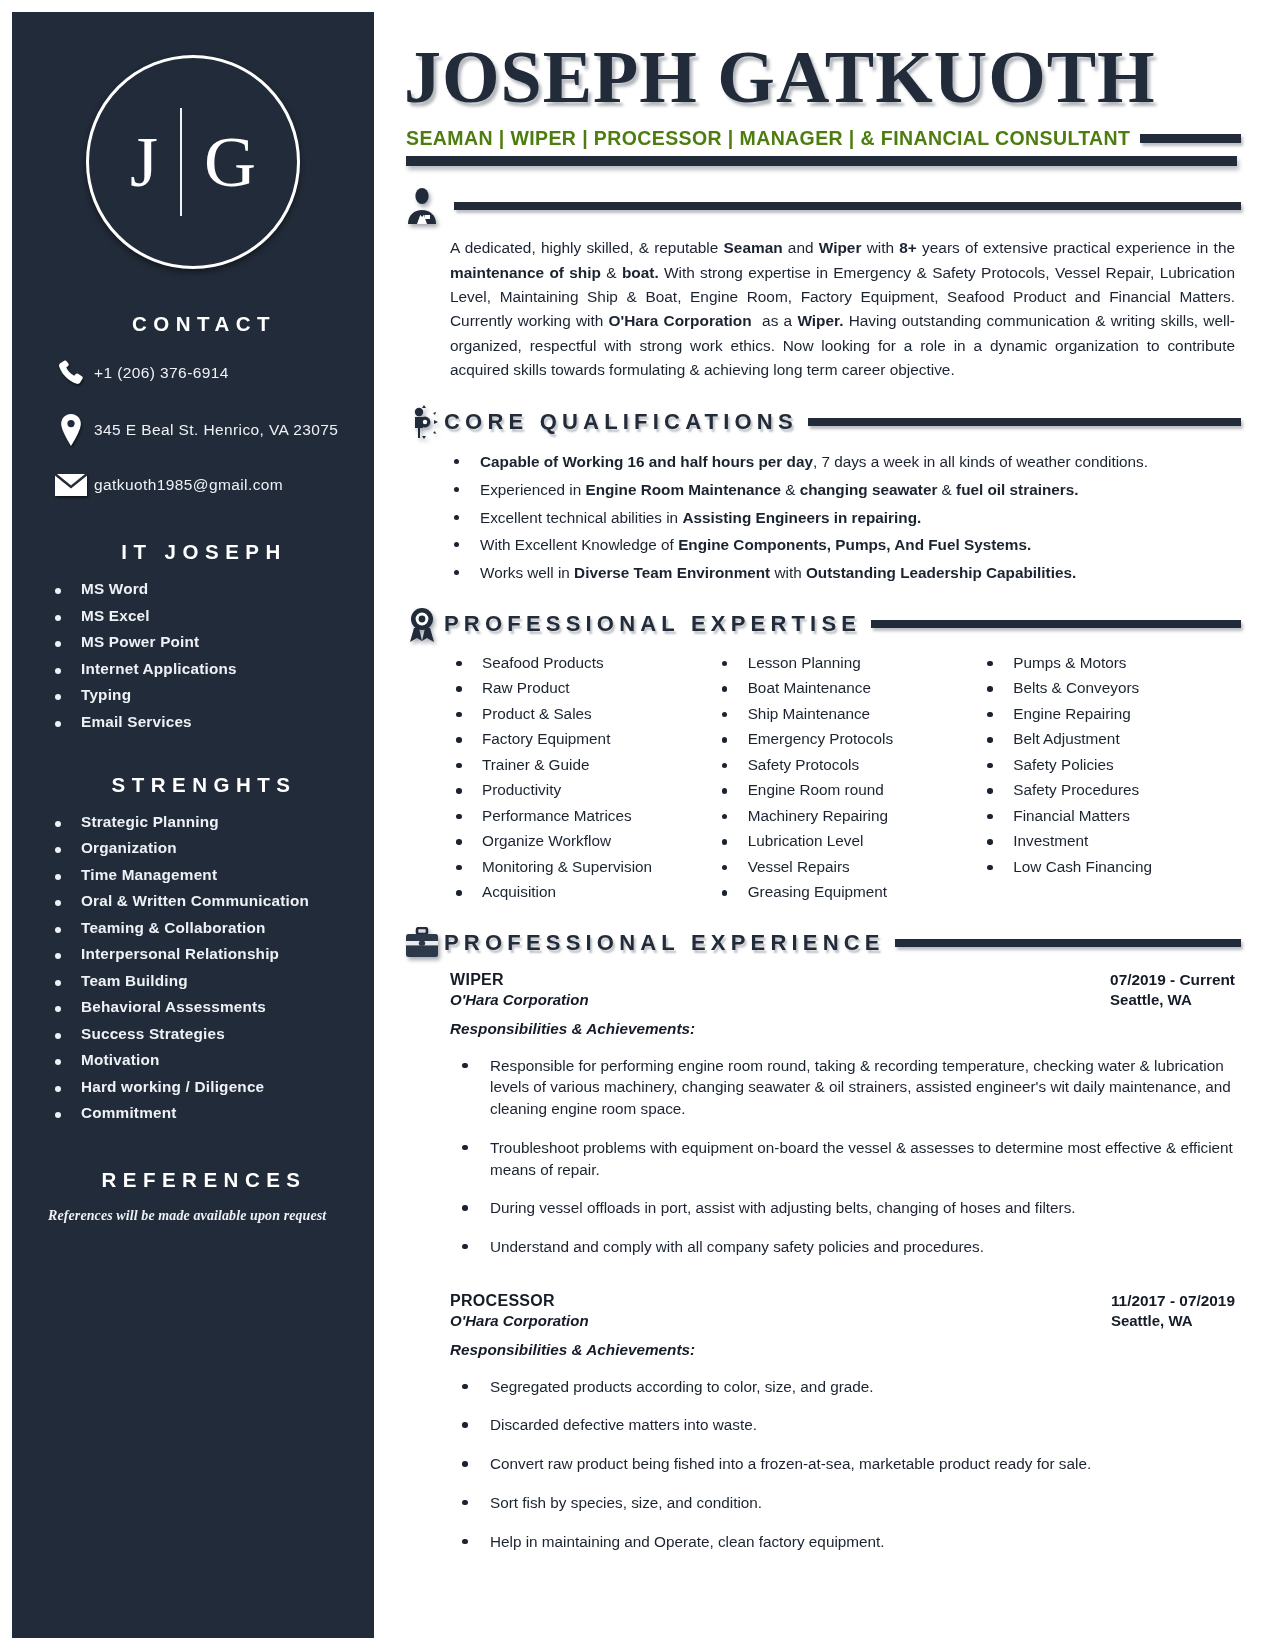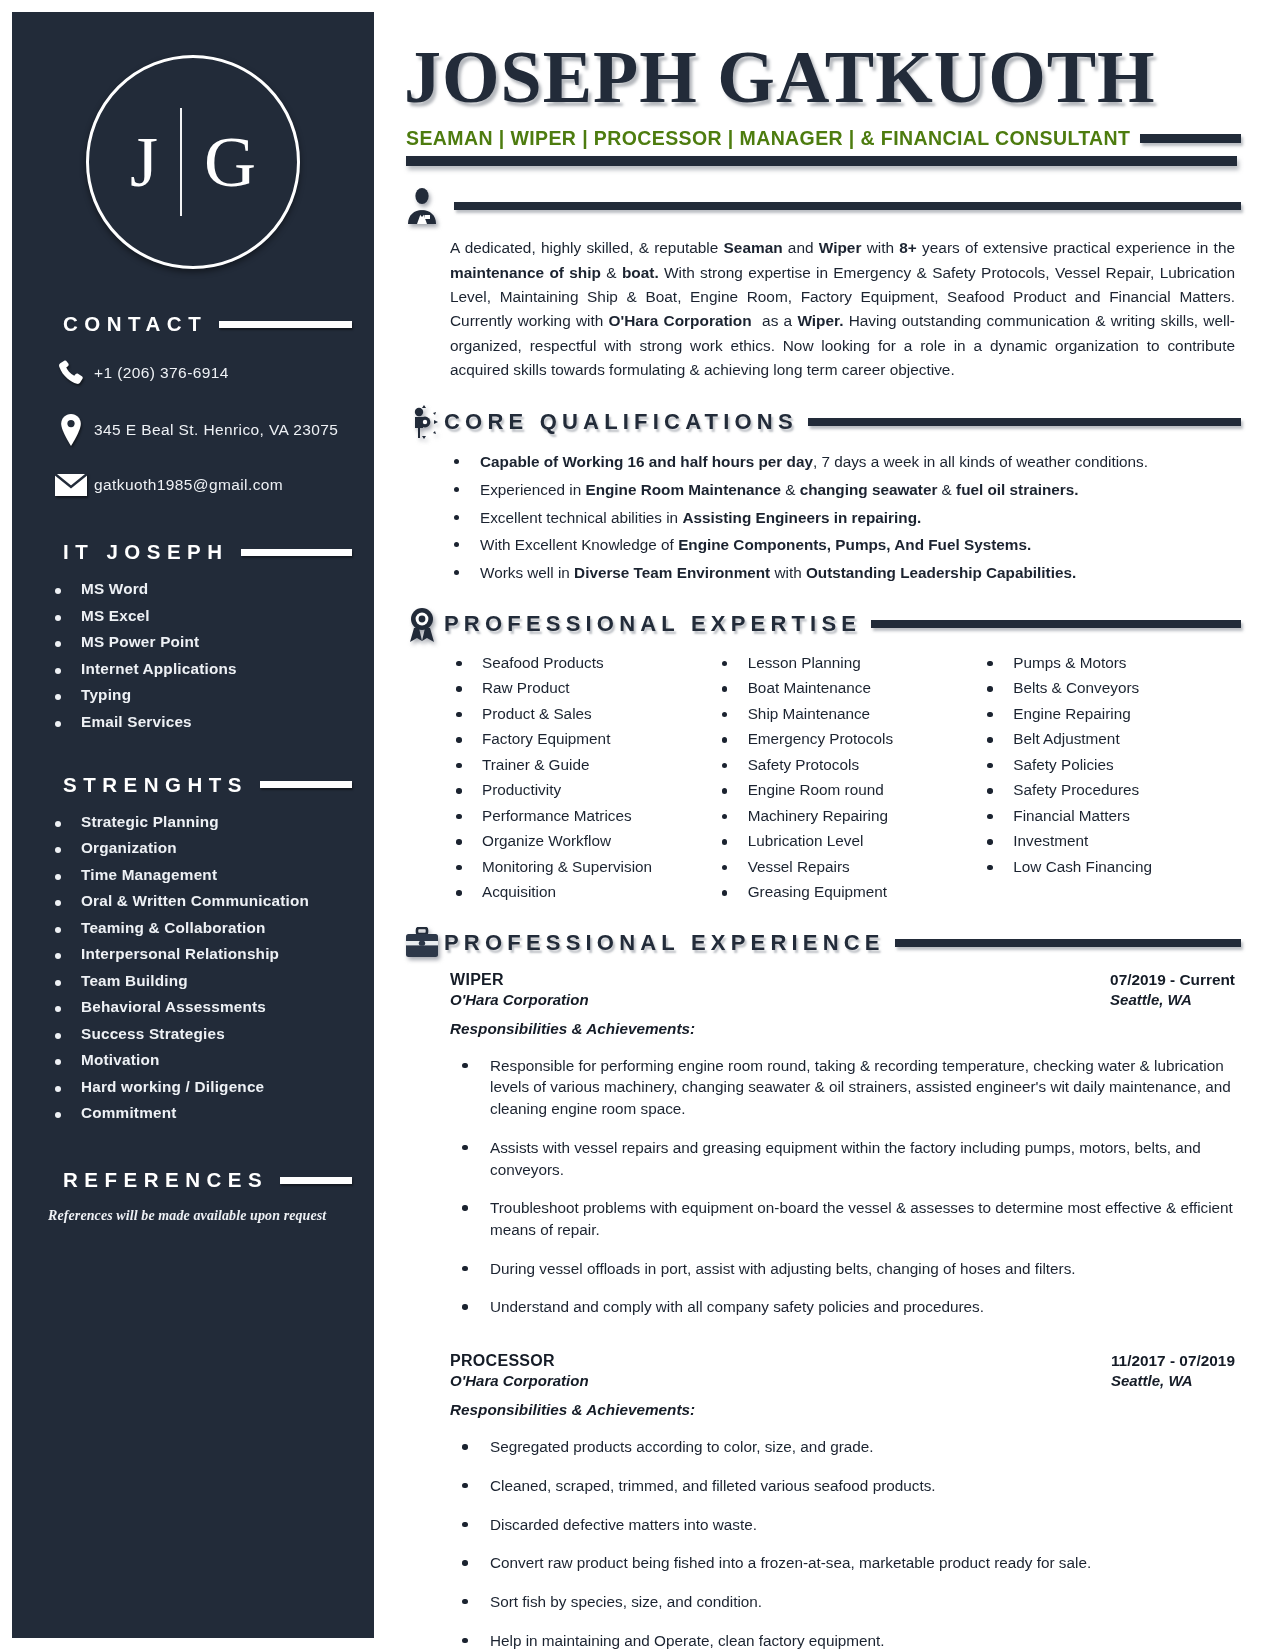--- a/index.html
+++ b/index.html
@@ -42,21 +42,22 @@
     font-family:"Liberation Serif", serif;
     font-size:72px;color:#ffffff;line-height:1;
   }
   .mono-letters .ltr{padding:0 22px;}
   .mono-bar{
     width:2px;height:108px;background:#ffffff;opacity:.95;
   }
   .side-sec{padding:0 22px 0 36px;}
   .side-head{
     display:flex;align-items:center;
-    margin:0 0 16px 15px;
+    margin:0 0 16px 8px;
+    flex-direction:column;
   }
   .side-head .t{
     font-size:20.5px;font-weight:bold;letter-spacing:6.5px;
     color:#ffffff;white-space:nowrap;
     font-family:"Liberation Sans", sans-serif;
   }
   .side-head .rule{
     flex:1;height:7px;background:#ffffff;margin-left:12px;
     box-shadow:1px 2px 2px rgba(0,0,0,.4);
   }
@@ -170,21 +171,21 @@
   .job-title{
     font-size:16px;font-weight:bold;color:#151c27;letter-spacing:.3px;
   }
   .job-co{
     font-size:15px;font-weight:bold;font-style:italic;color:#151c27;margin-top:2px;
   }
   .job-date{
     font-size:15.4px;font-weight:bold;color:#151c27;text-align:left;
   }
   .job-loc{
-    font-size:15px;font-weight:bold;font-style:italic;color:#151c27;margin-top:2px;
+    font-size:15px;font-weight:bold;color:#151c27;margin-top:2px;
   }
   .resp-label{
     font-size:15.3px;font-weight:bold;font-style:italic;color:#151c27;
     margin:12px 0 6px 0;
   }
   ul.job-ul{list-style:none;margin:0;padding:0;}
   ul.job-ul li{
     position:relative;padding-left:40px;margin-bottom:5px;
     font-size:15.3px;color:#1b2330;line-height:1.42;margin-top:17px;
   }
@@ -425,41 +426,39 @@
                 <div class="job-co">O'Hara Corporation</div>
               </div>
               <div>
                 <div class="job-date">07/2019 - Current</div>
                 <div class="job-loc">Seattle, WA</div>
               </div>
             </div>
             <div class="resp-label">Responsibilities &amp; Achievements:</div>
             <ul class="job-ul">
               <li>Responsible for performing engine room round, taking &amp; recording temperature, checking water &amp; lubrication levels of various machinery, changing seawater &amp; oil strainers, assisted engineer's wit daily maintenance, and cleaning engine room space.</li>
-              <li>Assists with vessel repairs and greasing equipment within the factory including pumps, motors, belts, and conveyors.</li>
               <li>Troubleshoot problems with equipment on-board the vessel &amp; assesses to determine most effective &amp; efficient means of repair.</li>
               <li>During vessel offloads in port, assist with adjusting belts, changing of hoses and filters.</li>
               <li>Understand and comply with all company safety policies and procedures.</li>
             </ul>
           </div>
           <div class="job job2">
             <div class="job-top">
               <div>
                 <div class="job-title">PROCESSOR</div>
                 <div class="job-co">O'Hara Corporation</div>
               </div>
               <div>
                 <div class="job-date">11/2017 - 07/2019</div>
                 <div class="job-loc">Seattle, WA</div>
               </div>
             </div>
             <div class="resp-label">Responsibilities &amp; Achievements:</div>
             <ul class="job-ul">
               <li>Segregated products according to color, size, and grade.</li>
-              <li>Cleaned, scraped, trimmed, and filleted various seafood products.</li>
               <li>Discarded defective matters into waste.</li>
               <li>Convert raw product being fished into a frozen-at-sea, marketable product ready for sale.</li>
               <li>Sort fish by species, size, and condition.</li>
               <li>Help in maintaining and Operate, clean factory equipment.</li>
             </ul>
           </div>
         </div>
     </section>
 
   </main>

